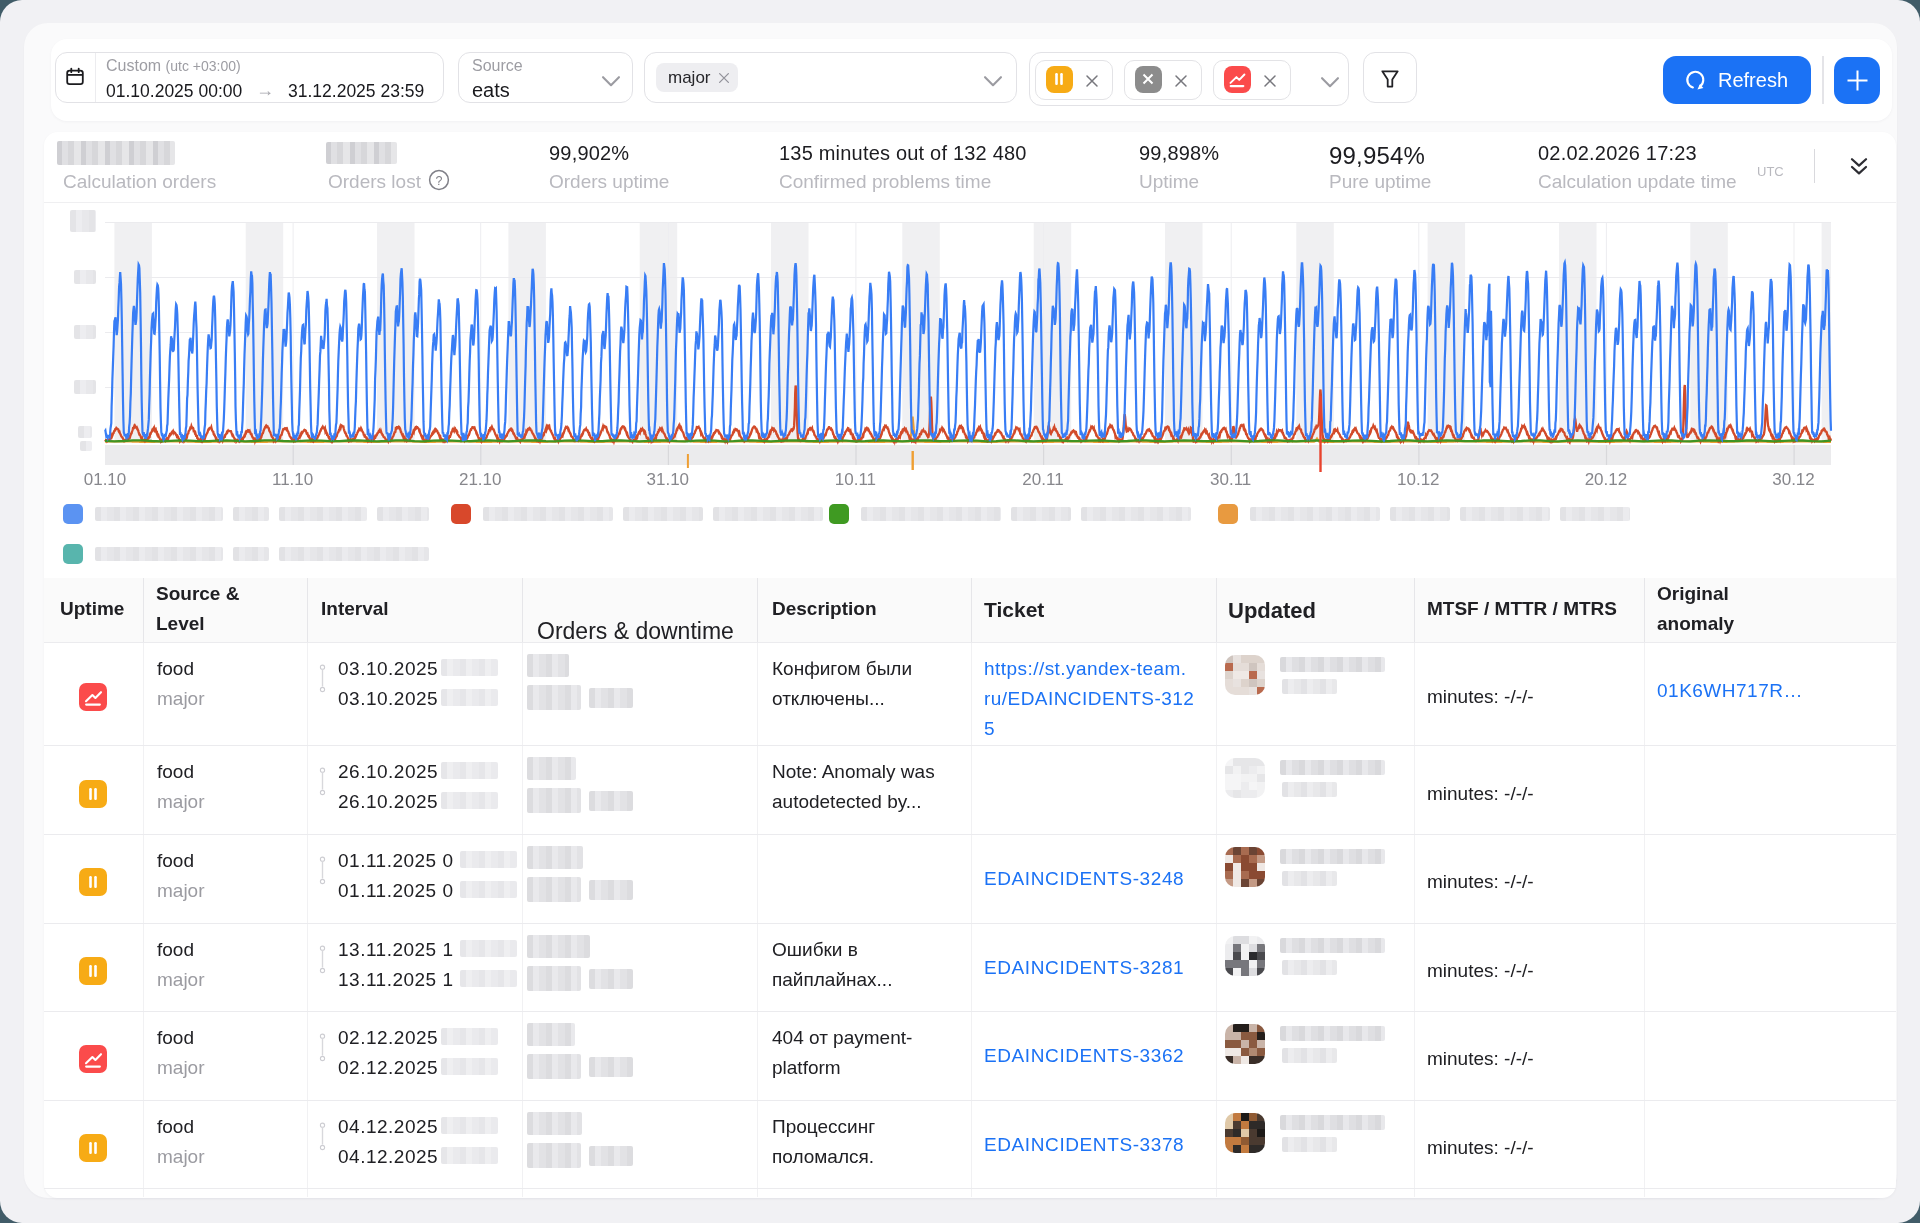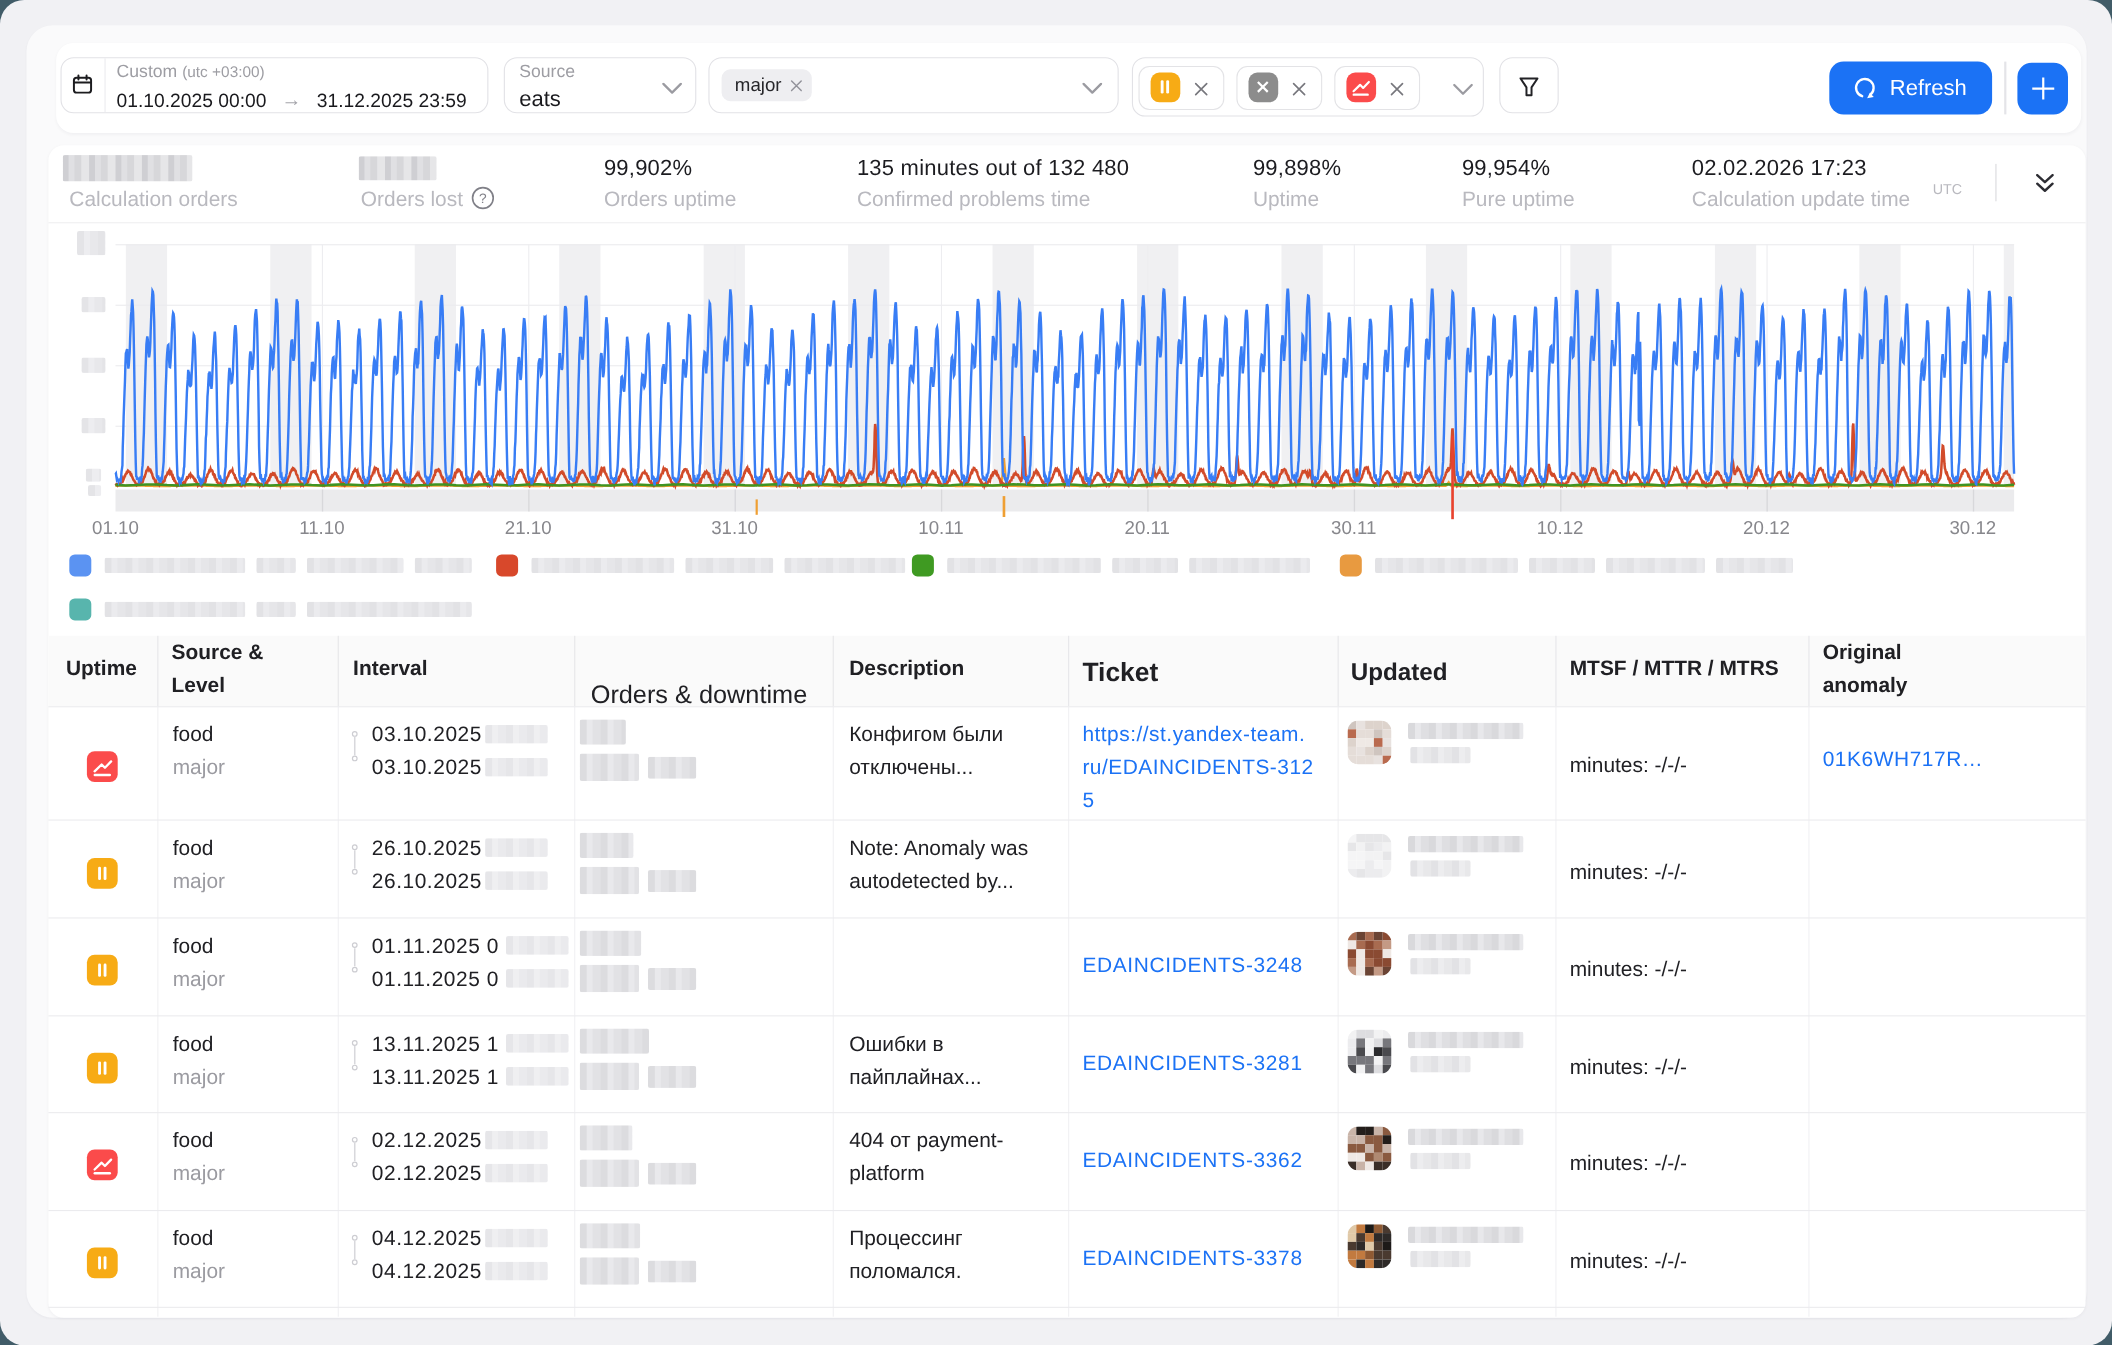--- a/index.html
+++ b/index.html
@@ -82,21 +82,21 @@
 <div style="position:absolute;left:428px;top:169px;"><svg width="22" height="22" viewBox="0 0 22 22" fill="none" xmlns="http://www.w3.org/2000/svg">
       <circle cx="11" cy="11" r="9.4" stroke="#808088" stroke-width="1.5"></circle>
       <text x="11" y="15.6" text-anchor="middle" font-family="Liberation Sans,sans-serif" font-size="12.5" fill="#808088">?</text>
     </svg></div>
 <div style="position:absolute;left:549px;top:142px;font-size:20px;color:#1c1c20;font-weight:500;letter-spacing:.2px">99,902%</div>
 <div style="position:absolute;left:549px;top:171px;font-size:19px;color:#b9b9bf">Orders uptime</div>
 <div style="position:absolute;left:779px;top:142px;font-size:20px;color:#1c1c20;font-weight:500;letter-spacing:.2px">135 minutes out of 132 480</div>
 <div style="position:absolute;left:779px;top:171px;font-size:19px;color:#b9b9bf">Confirmed problems time</div>
 <div style="position:absolute;left:1139px;top:142px;font-size:20px;color:#1c1c20;font-weight:500;letter-spacing:.2px">99,898%</div>
 <div style="position:absolute;left:1139px;top:171px;font-size:19px;color:#b9b9bf">Uptime</div>
-<div style="position:absolute;left:1329px;top:142px;font-size:20px;color:#1c1c20;font-weight:500;letter-spacing:.2px">99,954%</div>
+<div style="position:absolute;left:1329px;top:142px;font-size:24px;color:#1c1c20;font-weight:500;letter-spacing:.2px">99,954%</div>
 <div style="position:absolute;left:1329px;top:171px;font-size:19px;color:#b9b9bf">Pure uptime</div>
 <div style="position:absolute;left:1538px;top:142px;font-size:20px;color:#1c1c20;font-weight:500;letter-spacing:.2px">02.02.2026 17:23</div>
 <div style="position:absolute;left:1538px;top:171px;font-size:19px;color:#b9b9bf">Calculation update time</div>
 <div style="position:absolute;left:1757px;top:164px;font-size:13px;color:#b9b9bf">UTC</div>
 <div style="position:absolute;left:1813.5px;top:149px;width:1.5px;height:34px;background:#d9d9dd;"></div>
 <div style="position:absolute;left:1850px;top:158px;"><svg width="18" height="17" viewBox="0 0 18 17" fill="none" xmlns="http://www.w3.org/2000/svg">
       <path d="M2 1.2L9 7.6L16 1.2" stroke="#2d2d33" stroke-width="2.2" stroke-linecap="round" stroke-linejoin="round"></path>
       <path d="M2 9L9 15.4L16 9" stroke="#2d2d33" stroke-width="2.2" stroke-linecap="round" stroke-linejoin="round"></path>
     </svg></div>
 <div style="position:absolute;left:44px;top:202px;width:1852px;height:1px;background:#efeff1;"></div>
@@ -184,21 +184,21 @@
 <div style="position:absolute;left:95px;top:547px;width:128px;height:14px;background-image:linear-gradient(90deg,#e2e2e5 0 6px,#ebebee 6px 12px,#e6e6e9 12px 19px),linear-gradient(180deg,rgba(255,255,255,.45) 0 3px,rgba(110,110,125,.05) 3px 6px);background-size:19px 100%,100% 6px;border-radius:2px;"></div>
 <div style="position:absolute;left:233px;top:547px;width:36px;height:14px;background-image:linear-gradient(90deg,#e2e2e5 0 6px,#ebebee 6px 12px,#e6e6e9 12px 19px),linear-gradient(180deg,rgba(255,255,255,.45) 0 3px,rgba(110,110,125,.05) 3px 6px);background-size:19px 100%,100% 6px;border-radius:2px;"></div>
 <div style="position:absolute;left:279px;top:547px;width:150px;height:14px;background-image:linear-gradient(90deg,#e2e2e5 0 6px,#ebebee 6px 12px,#e6e6e9 12px 19px),linear-gradient(180deg,rgba(255,255,255,.45) 0 3px,rgba(110,110,125,.05) 3px 6px);background-size:19px 100%,100% 6px;border-radius:2px;"></div>
 <div style="position:absolute;left:44px;top:578px;width:1852px;height:63.5px;background:#fafafa;"></div>
 <div style="position:absolute;left:60px;top:598px;font-size:19px;font-weight:700;color:#202024">Uptime</div>
 <div style="position:absolute;left:156px;top:583px;font-size:19px;font-weight:700;color:#202024">Source &amp;</div>
 <div style="position:absolute;left:156px;top:613px;font-size:19px;font-weight:700;color:#202024">Level</div>
 <div style="position:absolute;left:321px;top:598px;font-size:19px;font-weight:700;color:#202024">Interval</div>
 <div style="position:absolute;left:537px;top:618px;font-size:23px;font-weight:400;color:#202024">Orders &amp; downtime</div>
 <div style="position:absolute;left:772px;top:598px;font-size:19px;font-weight:700;color:#202024">Description</div>
-<div style="position:absolute;left:984px;top:598px;font-size:24px;font-weight:700;color:#202024">Ticket</div>
+<div style="position:absolute;left:984px;top:598px;font-size:21px;font-weight:700;color:#202024">Ticket</div>
 <div style="position:absolute;left:1228px;top:598px;font-size:22px;font-weight:700;color:#202024">Updated</div>
 <div style="position:absolute;left:1427px;top:598px;font-size:19px;font-weight:700;color:#202024">MTSF / MTTR / MTRS</div>
 <div style="position:absolute;left:1657px;top:583px;font-size:19px;font-weight:700;color:#202024">Original</div>
 <div style="position:absolute;left:1657px;top:613px;font-size:19px;font-weight:700;color:#202024">anomaly</div>
 <div style="position:absolute;left:142.6px;top:578px;width:1px;height:63.5px;background:#e6e6e9;"></div>
 <div style="position:absolute;left:142.6px;top:641.5px;width:1px;height:555.5px;background:#f1f1f3;"></div>
 <div style="position:absolute;left:307px;top:578px;width:1px;height:63.5px;background:#e6e6e9;"></div>
 <div style="position:absolute;left:307px;top:641.5px;width:1px;height:555.5px;background:#f1f1f3;"></div>
 <div style="position:absolute;left:521.8px;top:578px;width:1px;height:63.5px;background:#e6e6e9;"></div>
 <div style="position:absolute;left:521.8px;top:641.5px;width:1px;height:555.5px;background:#f1f1f3;"></div>

